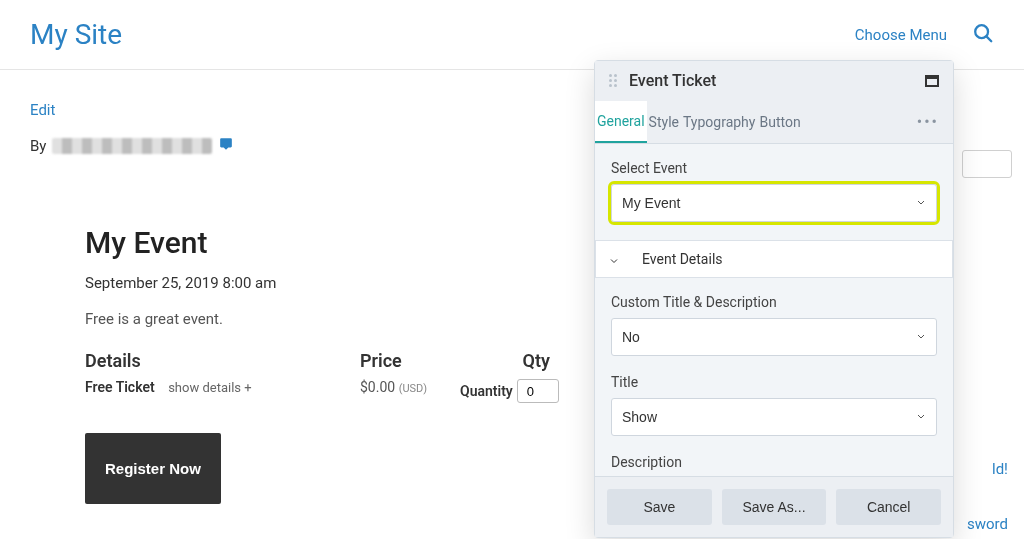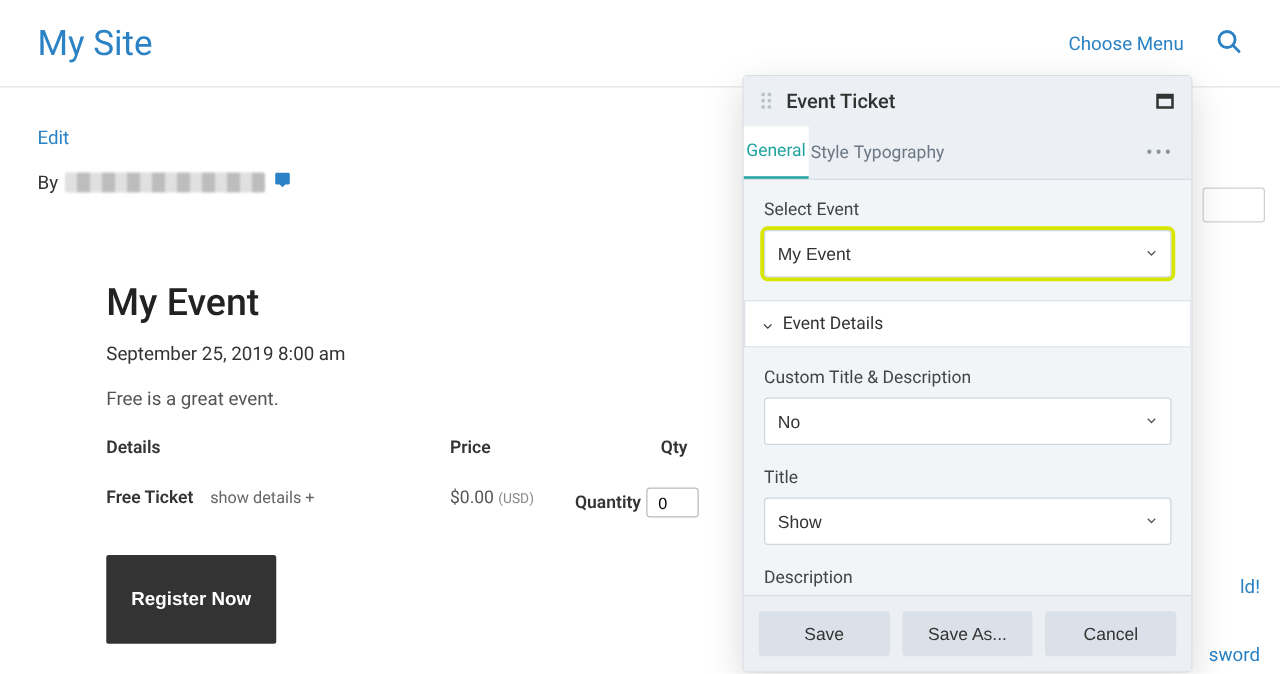--- a/index.html
+++ b/index.html
@@ -11,21 +11,21 @@
   .search-icon{color:#2b82c4;cursor:pointer}
   .page-body{padding:30px 30px 0 30px}
   .edit-link{color:#2b82c4;font-size:15px;cursor:pointer;margin-bottom:18px;display:inline-block}
   .author-row{display:flex;align-items:center;gap:6px;font-size:15px;color:#333;margin-bottom:70px}
   .author-blur{display:inline-block;width:160px;height:16px;background:repeating-linear-gradient(90deg,#e0e0e0 0 10px,#bdbdbd 10px 20px);filter:blur(1px);border-radius:2px}
   .comment-icon{color:#2b82c4}
   .event-block{margin-left:55px;max-width:500px}
   .event-title{font-size:30px;font-weight:500;color:#222;margin-bottom:14px}
   .event-date{font-size:15px;color:#333;margin-bottom:18px}
   .event-desc{font-size:15px;color:#555;margin-bottom:22px}
-  .ticket-header-row{display:flex;font-size:14px;font-weight:600;color:#333;margin-bottom:24px}
+  .ticket-header-row{display:flex;font-size:18px;font-weight:600;color:#333;margin-bottom:8px}
   .col-details{flex:0 0 275px}
   .col-price{flex:0 0 100px}
   .col-qty{flex:0 0 90px;text-align:right}
   .ticket-row{display:flex;align-items:flex-start;font-size:14px}
   .ticket-name{font-weight:600;color:#333;margin-right:10px}
   .show-details{color:#666;font-size:13px;cursor:pointer}
   .ticket-price{color:#555}
   .ticket-price .cur{font-size:11px;color:#888}
   .qty-line{display:flex;align-items:center;gap:4px}
   .qty-label{font-size:14px;font-weight:600;color:#333}
@@ -44,21 +44,21 @@
   .panel-tab.active{color:#20a39e;border-bottom:2px solid #20a39e;background:#fff}
   .panel-tab-more{margin-left:auto;padding:12px 14px;cursor:pointer;color:#8a94a0;letter-spacing:2px}
   .panel-body{flex:1;overflow-y:auto;padding:16px;position:relative}
   .panel-body::-webkit-scrollbar{width:6px}
   .panel-body::-webkit-scrollbar-thumb{background:#aeb8c3;border-radius:3px}
   .field-label{font-size:14px;color:#444;margin-bottom:8px}
   .select-wrap{position:relative;margin-bottom:18px}
   .select-field{width:100%;height:38px;background:#fff;border:1px solid #cfd6de;border-radius:3px;padding:0 30px 0 10px;font-size:14px;color:#333;appearance:none;cursor:pointer}
   .select-wrap.highlight{outline:3px solid #d6e600;border-radius:3px}
   .chev{position:absolute;right:10px;top:50%;transform:translateY(-50%);pointer-events:none;color:#555}
-  .section-head{display:flex;align-items:flex-end;gap:6px;background:#fff;border:1px solid #dbe1e8;padding:10px 12px;font-size:14px;color:#333;margin:0 -16px 16px -16px;cursor:pointer}
+  .section-head{display:flex;align-items:flex-end;gap:22px;background:#fff;border:1px solid #dbe1e8;padding:10px 12px;font-size:14px;color:#333;margin:0 -16px 16px -16px;cursor:pointer}
   .panel-footer{display:flex;gap:10px;padding:12px;background:#eceff3;border-top:1px solid #d6dde4}
   .panel-footer button{flex:1;height:36px;border:none;background:#dbe1e8;color:#333;font-size:14px;border-radius:3px;cursor:pointer}
   .peek-text{position:absolute;right:16px;color:#2b82c4;font-size:15px}
   .peek1{top:460px}
   .peek2{top:515px}
   .side-input{position:absolute;right:12px;top:150px;width:50px;height:28px;border:1px solid #d0d0d0;border-radius:3px;background:#fff}
 </style>
 </head>
 <body>
 
@@ -135,20 +135,21 @@
         </div>
       <div class="panel-title">Event Ticket</div>
     </div>
     <div class="window-icon"></div>
   </div>
 
   <div class="panel-tabs">
     <div class="panel-tab active">General</div>
     <div class="panel-tab">Style</div>
     <div class="panel-tab">Typography</div>
+    <div class="panel-tab">Button</div>
     <div class="panel-tab-more">•••</div>
   </div>
 
   <div class="panel-body">
     <div class="field-label">Select Event</div>
     <div class="select-wrap highlight">
       <select class="select-field">
         <option>My Event</option>
       </select>
       <span class="chev"><svg width="12" height="12" viewBox="0 0 24 24" fill="none" stroke="currentColor" stroke-width="2">

